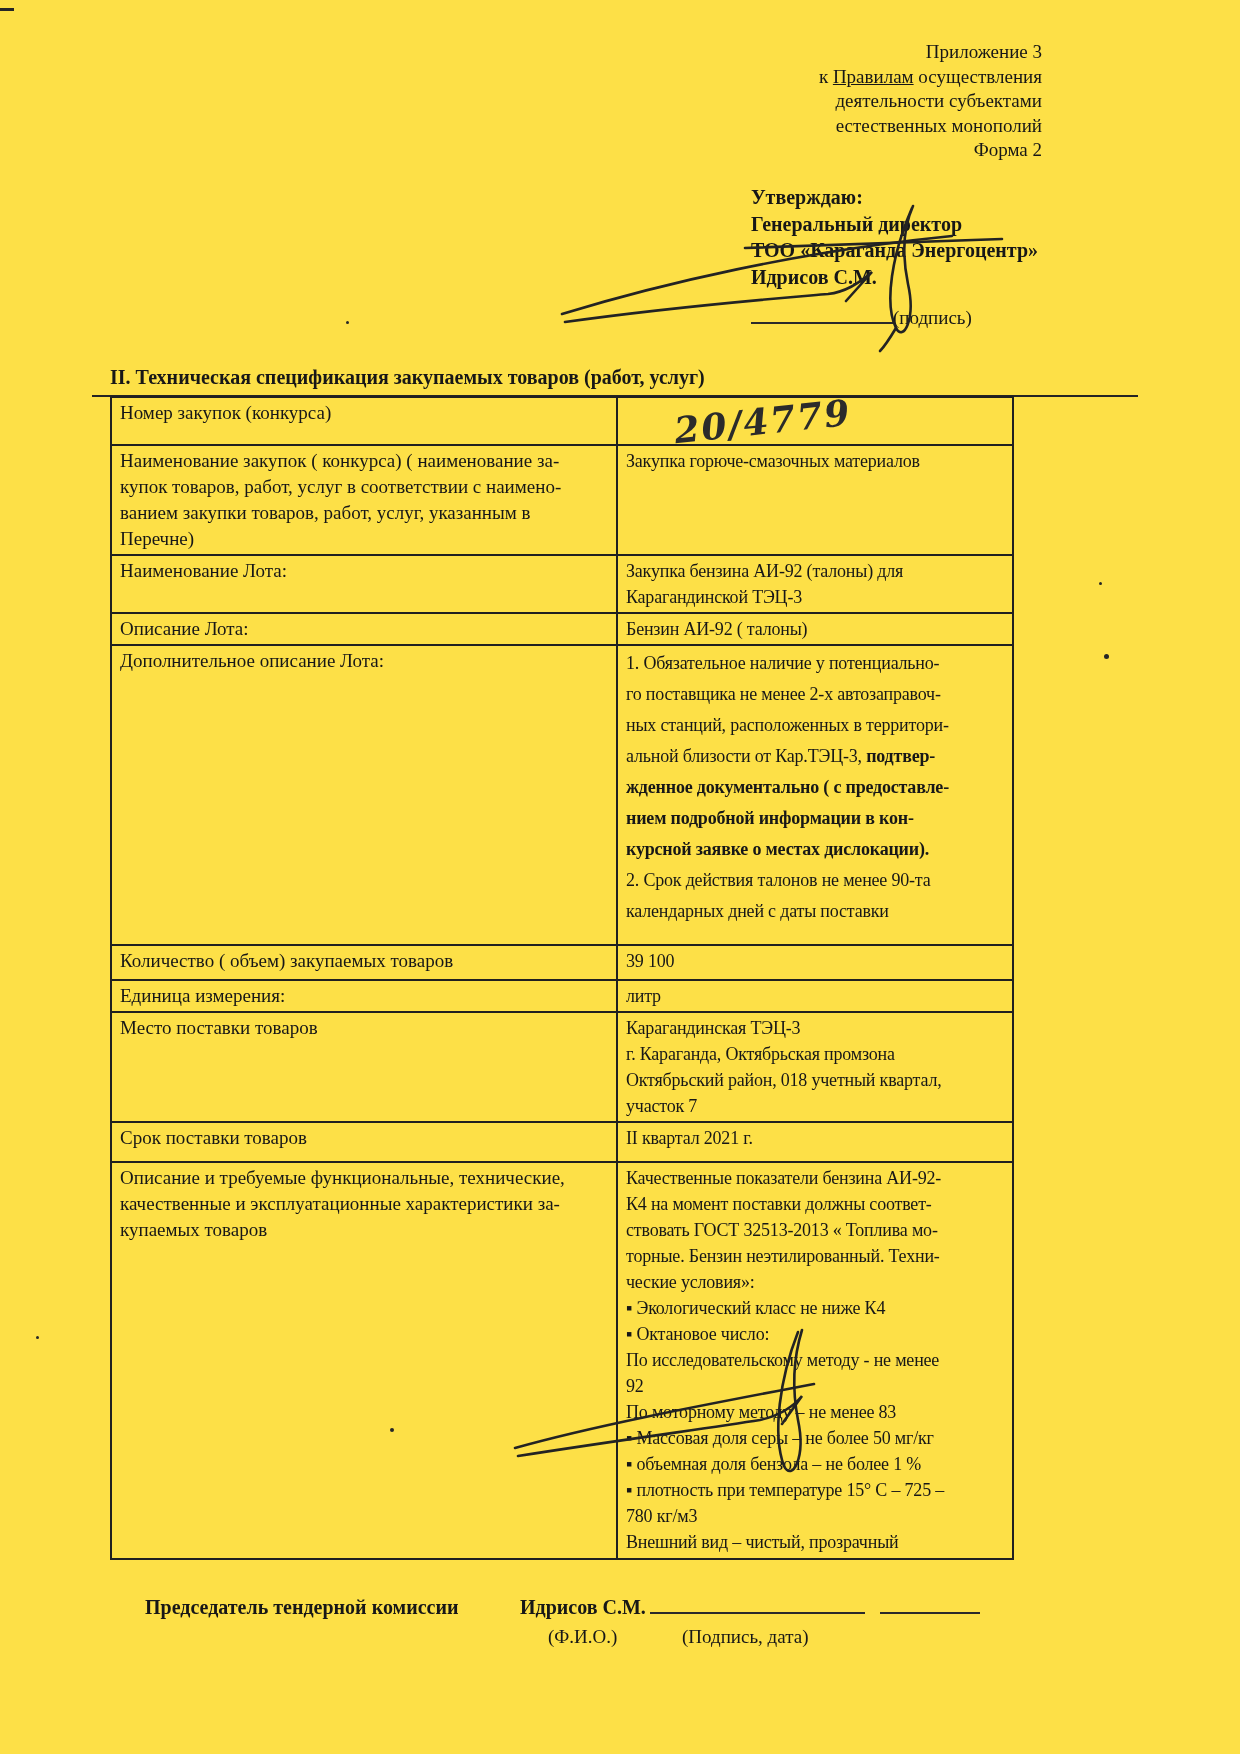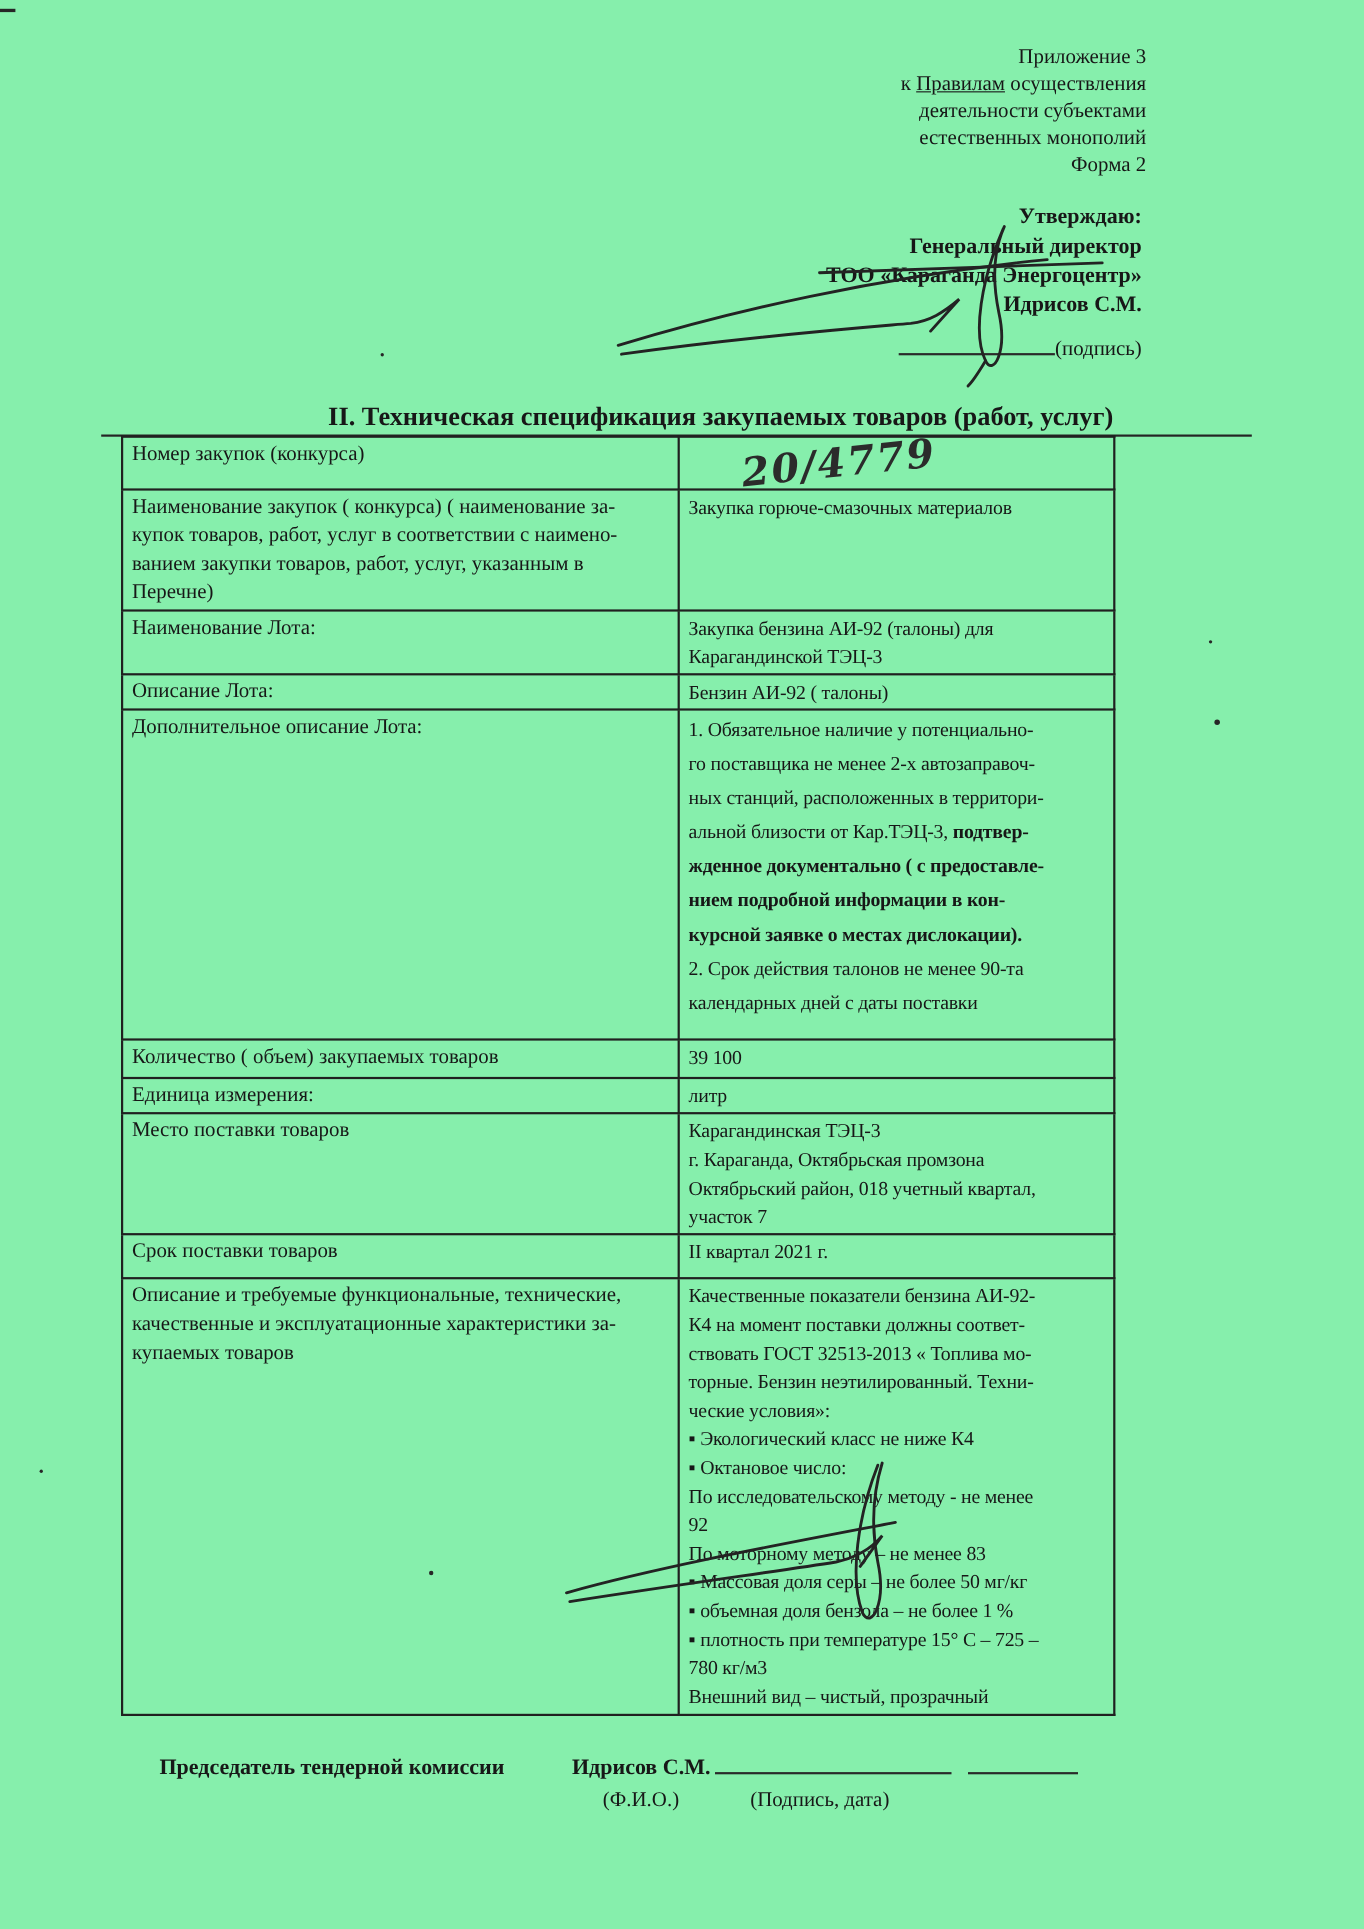--- a/index.html
+++ b/index.html
@@ -1,36 +1,36 @@
 <!DOCTYPE html>
 <html><head>
 <meta charset="utf-8">
 <style>
   *{margin:0;padding:0;box-sizing:border-box}
   html,body{background:#ffffff}
-  .page{position:relative;width:1240px;height:1754px;background:#86efac;
+  .page{position:relative;width:1240px;height:1754px;background:#fde047;
         font-family:"Liberation Serif",serif;color:#171717;overflow:hidden}
 
   
   .appendix{position:absolute;top:40px;right:198px;text-align:right;
             font-size:19px;line-height:24.5px}
   .appendix .u{text-decoration:underline}
 
   
-  .approval{position:absolute;top:184px;right:202px;text-align:right;
+  .approval{position:absolute;top:184px;right:202px;text-align:left;
             font-weight:bold;font-size:20px;line-height:26.5px}
   .sig-row{margin-top:14px;font-weight:normal}
   .sign-line{display:inline-block;width:142px;border-bottom:2px solid #2a2a2a;height:16px;
              vertical-align:baseline}
   .sign-caption{font-weight:normal;font-size:19px}
 
   
   .top-rule{position:absolute;left:92px;top:395px;width:1046px;height:2px;background:#242424}
-  .doc-title{position:absolute;left:110px;top:366px;width:902px;text-align:right;
-             font-weight:bold;font-size:24px;white-space:nowrap}
+  .doc-title{position:absolute;left:110px;top:366px;width:902px;text-align:left;
+             font-weight:bold;font-size:20px;white-space:nowrap}
   table.spec{position:absolute;left:110px;top:396px;width:902px;border-collapse:collapse;
              table-layout:fixed;font-size:19px}
   table.spec td{border:2px solid #202020;vertical-align:top;padding:2px 6px 2px 8px;overflow:hidden}
   td.lbl{}
   td.val{padding-left:10px;font-size:18px;letter-spacing:-0.2px}
   td.vbottom{vertical-align:bottom}
   .ln{white-space:nowrap;line-height:26px}
   .b{font-weight:bold}
   tr.lh31 td.val .ln{line-height:31px}
   .hand{font-style:italic;font-size:36px;display:inline-block;transform:rotate(-6deg);

